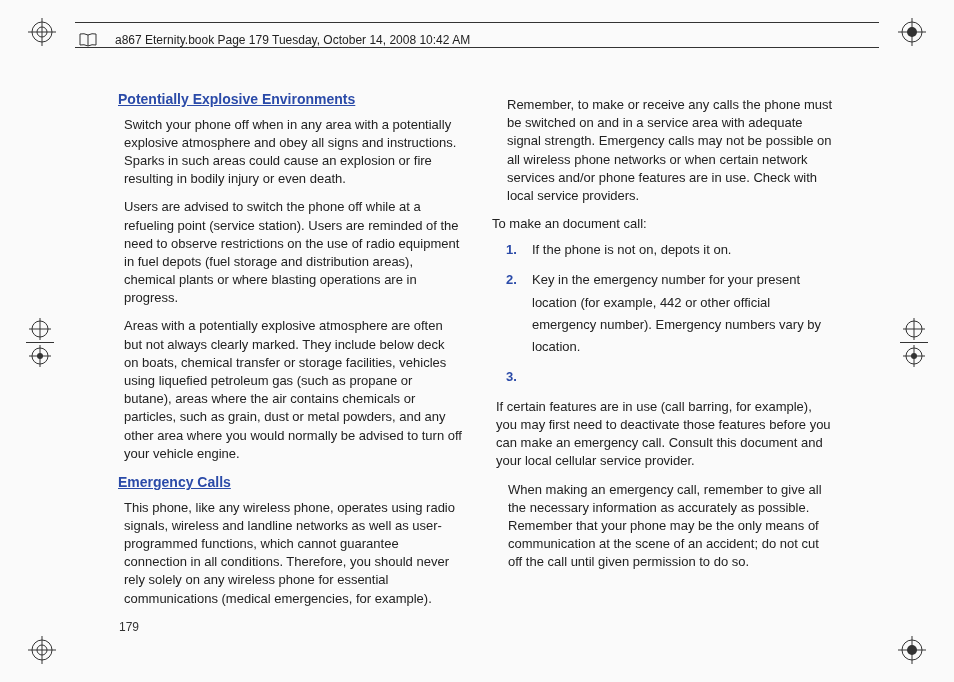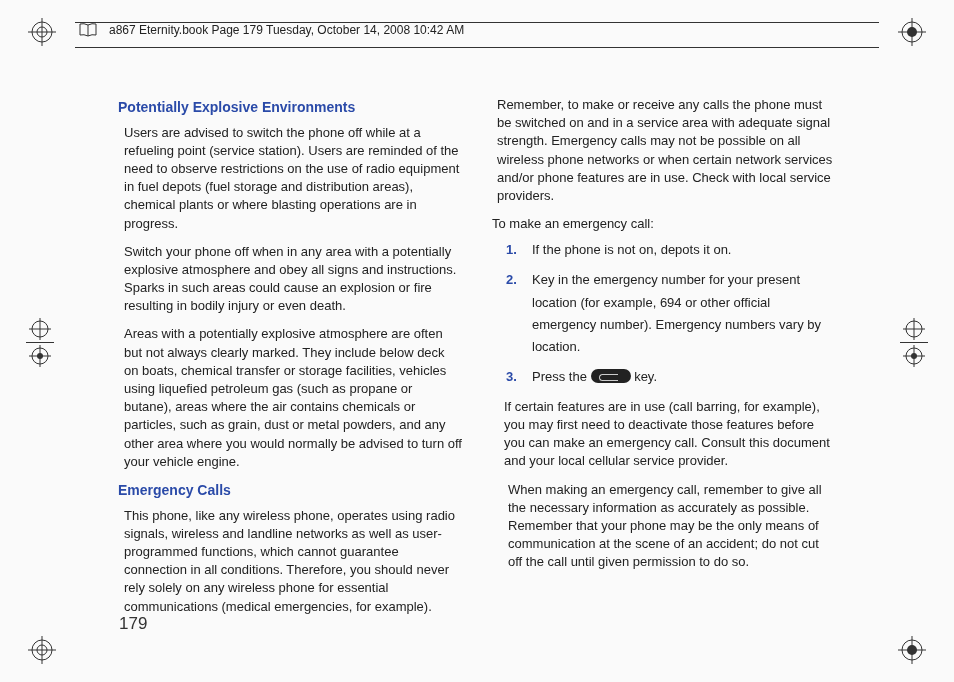--- a/index.html
+++ b/index.html
@@ -19,22 +19,22 @@
   .crop-mark svg { display: block; }
   .header-bar {
     position: absolute;
     top: 22px;
     left: 75px;
     right: 75px;
     height: 26px;
     border-top: 1px solid #333;
     border-bottom: 1px solid #333;
     display: flex;
-    align-items: flex-start;
-    gap: 12px;
+    align-items: flex-end;
+    gap: 18px;
     padding: 0 4px;
     font-size: 12px;
   }
   .header-bar .book-icon {
     display: flex;
     align-items: center;
     gap: 2px;
   }
   .page-content {
     position: absolute;
@@ -45,22 +45,23 @@
     display: flex;
     gap: 30px;
     font-size: 13px;
     line-height: 1.4;
   }
   .col { flex: 1; }
   .heading {
     color: #2a4aa8;
     font-weight: bold;
     margin-bottom: 4px;
-    margin-top: 8px;
+    margin-top: 0;
     font-size: 14px;
+    text-decoration: underline;
   }
   .body-para {
     margin: 6px 0 10px 6px;
   }
   .intro-line { margin: 6px 0 6px 0; }
   ol.steps {
     list-style: none;
     margin: 4px 0 10px 14px;
   }
   ol.steps li {
@@ -92,21 +93,21 @@
     width: 18px;
     height: 5px;
     border: 1.5px solid #ccc;
     border-right: none;
     border-radius: 4px 0 0 4px;
   }
   .page-num {
     position: absolute;
     left: 119px;
     bottom: 48px;
-    font-size: 17px;
+    font-size: 12px;
     color: #333;
   }
   .side-marks {
     position: absolute;
     display: flex;
     flex-direction: column;
     align-items: center;
     gap: 2px;
   }
   .side-marks.left { left: 26px; top: 318px; }
@@ -187,43 +188,40 @@
         <path d="M1 1 Q5 0 9 2 Q13 0 17 1 L17 12 Q13 11 9 13 Q5 11 1 12 Z" fill="none" stroke="#333" stroke-width="1"></path>
         <line x1="9" y1="2" x2="9" y2="13" stroke="#333"></line>
       </svg>
   </span>
   <span>a867 Eternity.book  Page 179  Tuesday, October 14, 2008  10:42 AM</span>
 </div>
 
 <div class="page-content">
   <div class="col">
     <div class="heading">Potentially Explosive Environments</div>
+    <p class="body-para">Switch your phone off when in any area with a potentially explosive atmosphere and obey all signs and instructions. Sparks in such areas could cause an explosion or fire resulting in bodily injury or even death.</p>
     <p class="body-para">Users are advised to switch the phone off while at a refueling point (service station). Users are reminded of the need to observe restrictions on the use of radio equipment in fuel depots (fuel storage and distribution areas), chemical plants or where blasting operations are in progress.</p>
-    <p class="body-para">Switch your phone off when in any area with a potentially explosive atmosphere and obey all signs and instructions. Sparks in such areas could cause an explosion or fire resulting in bodily injury or even death.</p>
     <p class="body-para">Areas with a potentially explosive atmosphere are often but not always clearly marked. They include below deck on boats, chemical transfer or storage facilities, vehicles using liquefied petroleum gas (such as propane or butane), areas where the air contains chemicals or particles, such as grain, dust or metal powders, and any other area where you would normally be advised to turn off your vehicle engine.</p>
     <div class="heading">Emergency Calls</div>
     <p class="body-para">This phone, like any wireless phone, operates using radio signals, wireless and landline networks as well as user-programmed functions, which cannot guarantee connection in all conditions. Therefore, you should never rely solely on any wireless phone for essential communications (medical emergencies, for example).</p>
   </div>
   <div class="col">
-    <p class="body-para" style="margin-left:5px">Remember, to make or receive any calls the phone must be switched on and in a service area with adequate signal strength. Emergency calls may not be possible on all wireless phone networks or when certain network services and/or phone features are in use. Check with local service providers.</p>
-    <p class="intro-line">To make an emergency call:</p>
+    <p class="body-para" style="margin-left:15px">Remember, to make or receive any calls the phone must be switched on and in a service area with adequate signal strength. Emergency calls may not be possible on all wireless phone networks or when certain network services and/or phone features are in use. Check with local service providers.</p>
+    <p class="intro-line">To make an document call:</p>
     <ol class="steps">
       <li>
         <span class="num">1.</span>
         <span>If the phone is not on, depots it on.</span>
       </li>
       <li>
         <span class="num">2.</span>
-        <span>Key in the emergency number for your present location (for example, 694 or other official emergency number). Emergency numbers vary by location.</span>
+        <span>Key in the emergency number for your present location (for example, 442 or other official emergency number). Emergency numbers vary by location.</span>
       </li>
       <li>
         <span class="num">3.</span>
-        <span>
-          <span>Press the </span><span class="key-icon"></span><span> key.</span>
-        </span>
       </li>
     </ol>
-    <p class="body-para" style="margin-left:12px">If certain features are in use (call barring, for example), you may first need to deactivate those features before you can make an emergency call. Consult this document and your local cellular service provider.</p>
+    <p class="body-para" style="margin-left:4px">If certain features are in use (call barring, for example), you may first need to deactivate those features before you can make an emergency call. Consult this document and your local cellular service provider.</p>
     <p class="body-para" style="margin-left:16px">When making an emergency call, remember to give all the necessary information as accurately as possible. Remember that your phone may be the only means of communication at the scene of an accident; do not cut off the call until given permission to do so.</p>
   </div>
 </div>
 
 <div class="page-num">179</div>
 
 </body></html>

